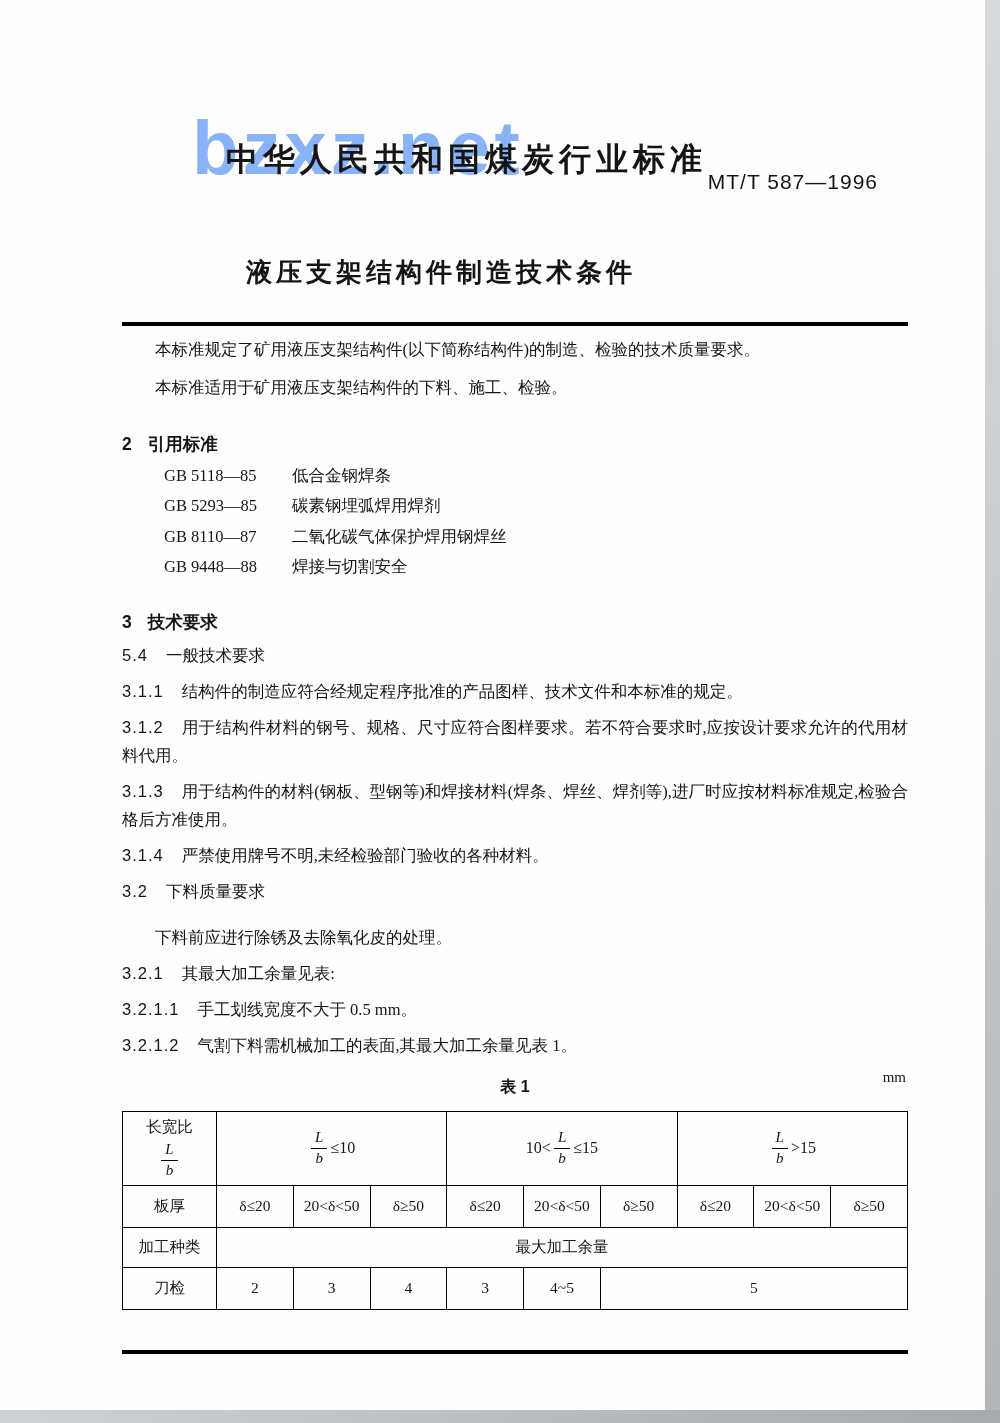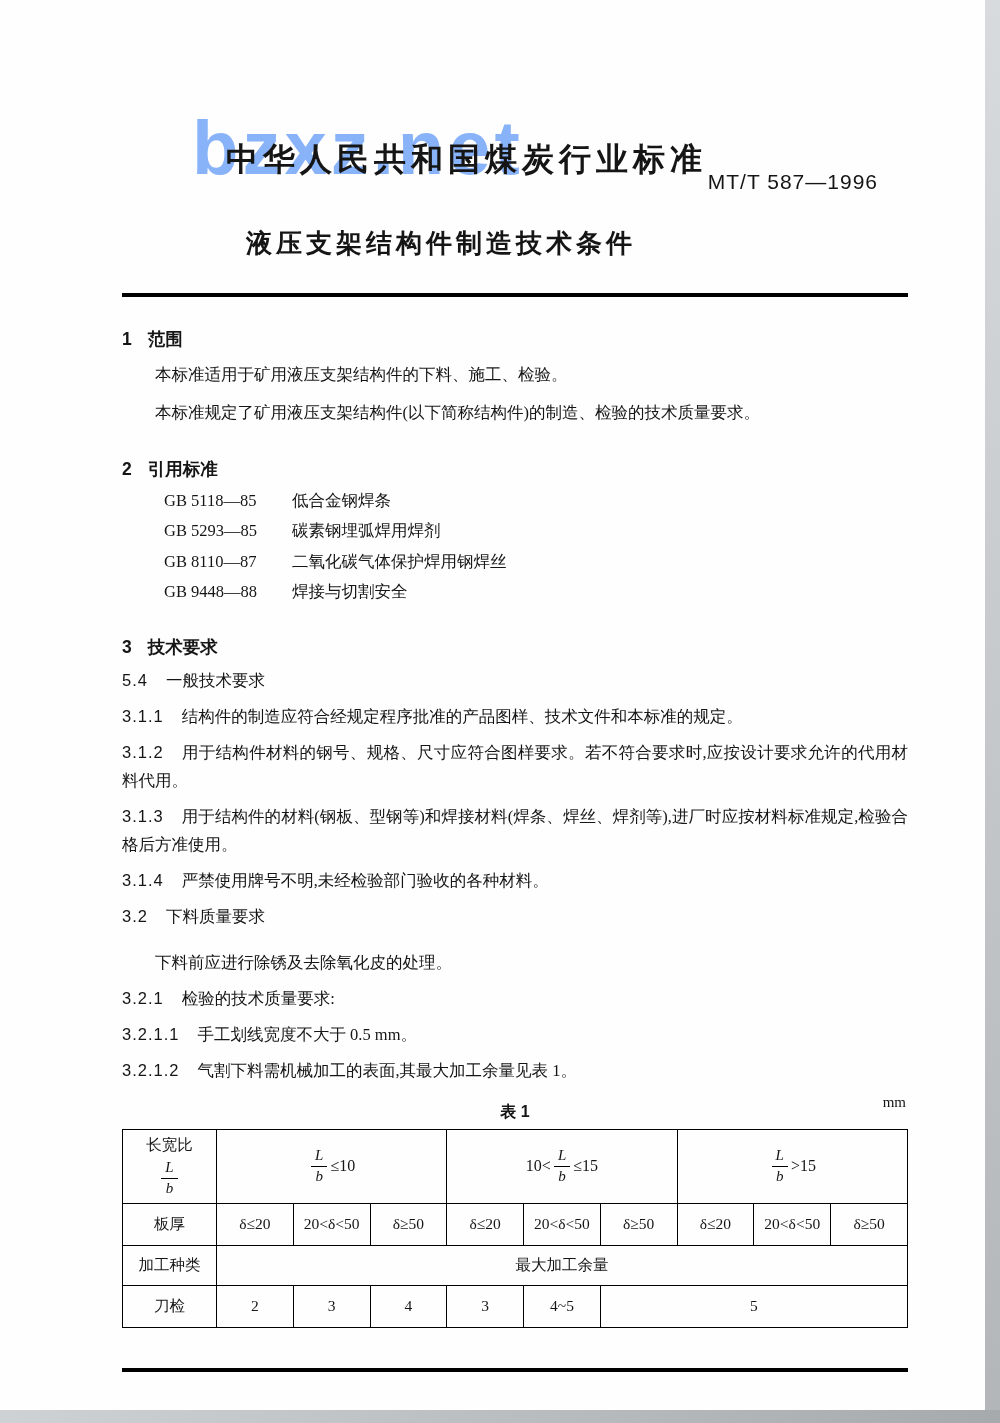--- a/index.html
+++ b/index.html
@@ -5,33 +5,33 @@
   *{margin:0;padding:0;box-sizing:border-box}
   html,body{width:1000px;height:1423px}
   body{position:relative;background:#ffffff;font-family:"Liberation Serif","DejaVu Serif",serif;color:#151515;overflow:hidden}
   .page{position:absolute;inset:0;background:#fefefe}
   .edge-right{position:absolute;top:0;right:0;width:15px;height:100%;background:linear-gradient(#d8dbdd,#b2b6b9)}
   .edge-bottom{position:absolute;bottom:0;left:0;width:100%;height:13px;background:linear-gradient(90deg,#cfd2d4,#a6aaad)}
   .watermark{position:absolute;left:192px;top:104px;font-size:76px;font-weight:bold;color:#3b82f6;opacity:.6;font-family:"Liberation Sans",sans-serif;letter-spacing:4px;z-index:1;user-select:none}
   .content{position:absolute;left:122px;top:0;width:786px;z-index:2}
   .h-std{margin-top:138px;margin-left:104px;font-size:32px;font-weight:bold;letter-spacing:5px;font-family:"Liberation Sans",sans-serif}
   .h-code{position:absolute;top:170px;right:30px;font-size:21px;font-weight:normal;font-family:"Liberation Sans",sans-serif;letter-spacing:1px}
-  .h-title{margin-top:44px;margin-left:124px;font-size:26px;font-weight:bold;letter-spacing:4px;font-family:"Liberation Sans",sans-serif}
+  .h-title{margin-top:73px;margin-left:124px;font-size:26px;font-weight:bold;letter-spacing:4px;font-family:"Liberation Sans",sans-serif}
   .rule-top{margin-top:32px;height:4px;background:#000}
   .sec-h{margin-top:30px;font-size:17.5px;font-weight:bold;font-family:"Liberation Sans",sans-serif}
   .sec-h .num{margin-right:16px}
   p.body{font-size:16.5px;line-height:1.7;margin-top:10px;text-align:justify}
   p.ind{text-indent:2em}
   .reflist{margin-top:6px}
   .ref{margin:3px 0 0 42px;font-size:16.5px;line-height:1.65}
   .ref .code{display:inline-block;min-width:128px}
   .clause{font-size:16.5px;line-height:1.7;margin-top:7px;text-align:justify}
   .clause .num{margin-right:18px;font-family:"Liberation Sans",sans-serif;letter-spacing:1px}
   .tblwrap{margin-top:16px}
-  .tcaption{position:relative;text-align:center;font-size:16px;font-weight:bold;font-family:"Liberation Sans",sans-serif;margin-bottom:6px}
+  .tcaption{position:relative;text-align:center;font-size:16px;font-weight:bold;font-family:"Liberation Sans",sans-serif;margin-bottom:13px}
   .tcaption .unit{position:absolute;right:2px;bottom:12px;font-size:15px;font-weight:normal;font-family:"Liberation Serif",serif}
   table{width:100%;border-collapse:collapse;table-layout:fixed}
   td{border:1.6px solid #000;text-align:center;vertical-align:middle;font-size:15.5px;padding:2px}
   tr.r1{height:74px}
   tr.r2{height:42px}
   tr.r3{height:40px}
   tr.r4{height:42px}
   .labelcell div{margin-bottom:4px}
   .expr{display:inline-flex;align-items:center;font-size:16px}
   .frac{display:inline-flex;flex-direction:column;align-items:center;vertical-align:middle;font-style:italic;font-family:"Liberation Serif",serif;line-height:1.05;margin:0 3px;font-size:15px}
@@ -46,25 +46,22 @@
 <div class="page">
   <div class="watermark">bzxz.net</div>
 
   <div class="content">
 
     <div class="h-std">中华人民共和国煤炭行业标准</div>
     <div class="h-code">MT/T 587—1996</div>
     <div class="h-title">液压支架结构件制造技术条件</div>
     <div class="rule-top"></div>
 
-    <div class="sec-h">
-      <span class="num">1</span><span>范围</span>
-    </div>
+    <p class="body ind">本标准规定了矿用液压支架结构件(以下简称结构件)的制造、检验的技术质量要求。</p>
     <p class="body ind">本标准适用于矿用液压支架结构件的下料、施工、检验。</p>
-    <p class="body ind">本标准规定了矿用液压支架结构件(以下简称结构件)的制造、检验的技术质量要求。</p>
 
     <div class="sec-h">
       <span class="num">2</span><span>引用标准</span>
     </div>
 
     <div class="reflist">
       <div class="ref">
         <span class="code">GB 5118—85</span><span>低合金钢焊条</span>
       </div>
       <div class="ref">
@@ -95,21 +92,21 @@
       <span class="num">3.1.3</span><span>用于结构件的材料(钢板、型钢等)和焊接材料(焊条、焊丝、焊剂等),进厂时应按材料标准规定,检验合格后方准使用。</span>
     </div>
     <div class="clause">
       <span class="num">3.1.4</span><span>严禁使用牌号不明,未经检验部门验收的各种材料。</span>
     </div>
     <div class="clause">
       <span class="num">3.2</span><span>下料质量要求</span>
     </div>
     <p class="body ind" style="margin-top:18px">下料前应进行除锈及去除氧化皮的处理。</p>
     <div class="clause">
-      <span class="num">3.2.1</span><span>检验的技术质量要求:</span>
+      <span class="num">3.2.1</span><span>其最大加工余量见表:</span>
     </div>
     <div class="clause">
       <span class="num">3.2.1.1</span><span>手工划线宽度不大于 0.5 mm。</span>
     </div>
     <div class="clause">
       <span class="num">3.2.1.2</span><span>气割下料需机械加工的表面,其最大加工余量见表 1。</span>
     </div>
 
     <div class="tblwrap">
       <div class="tcaption">

